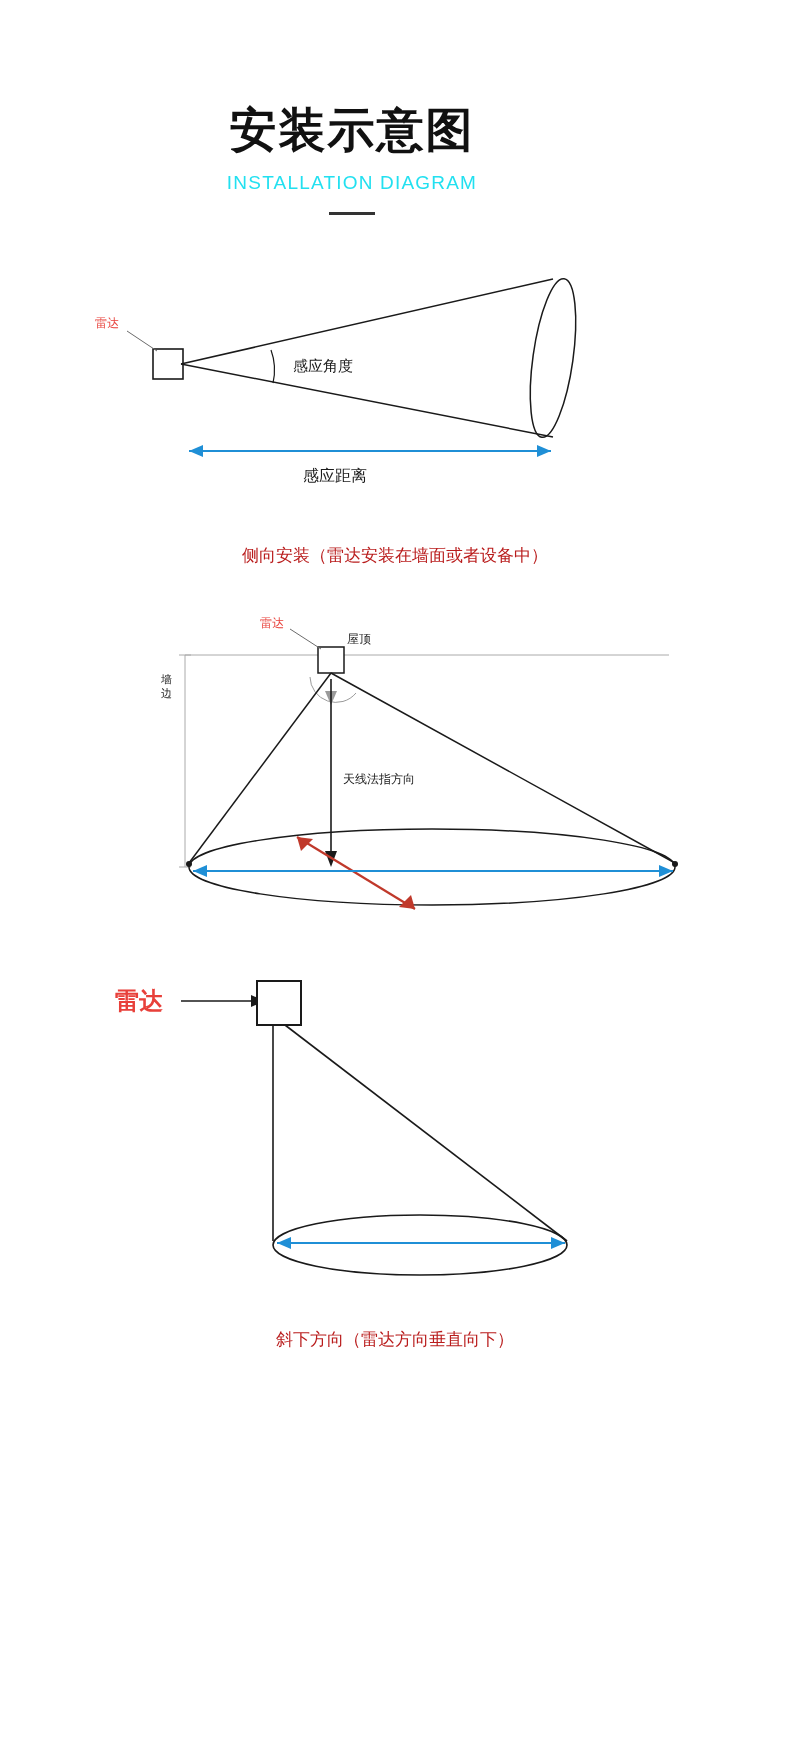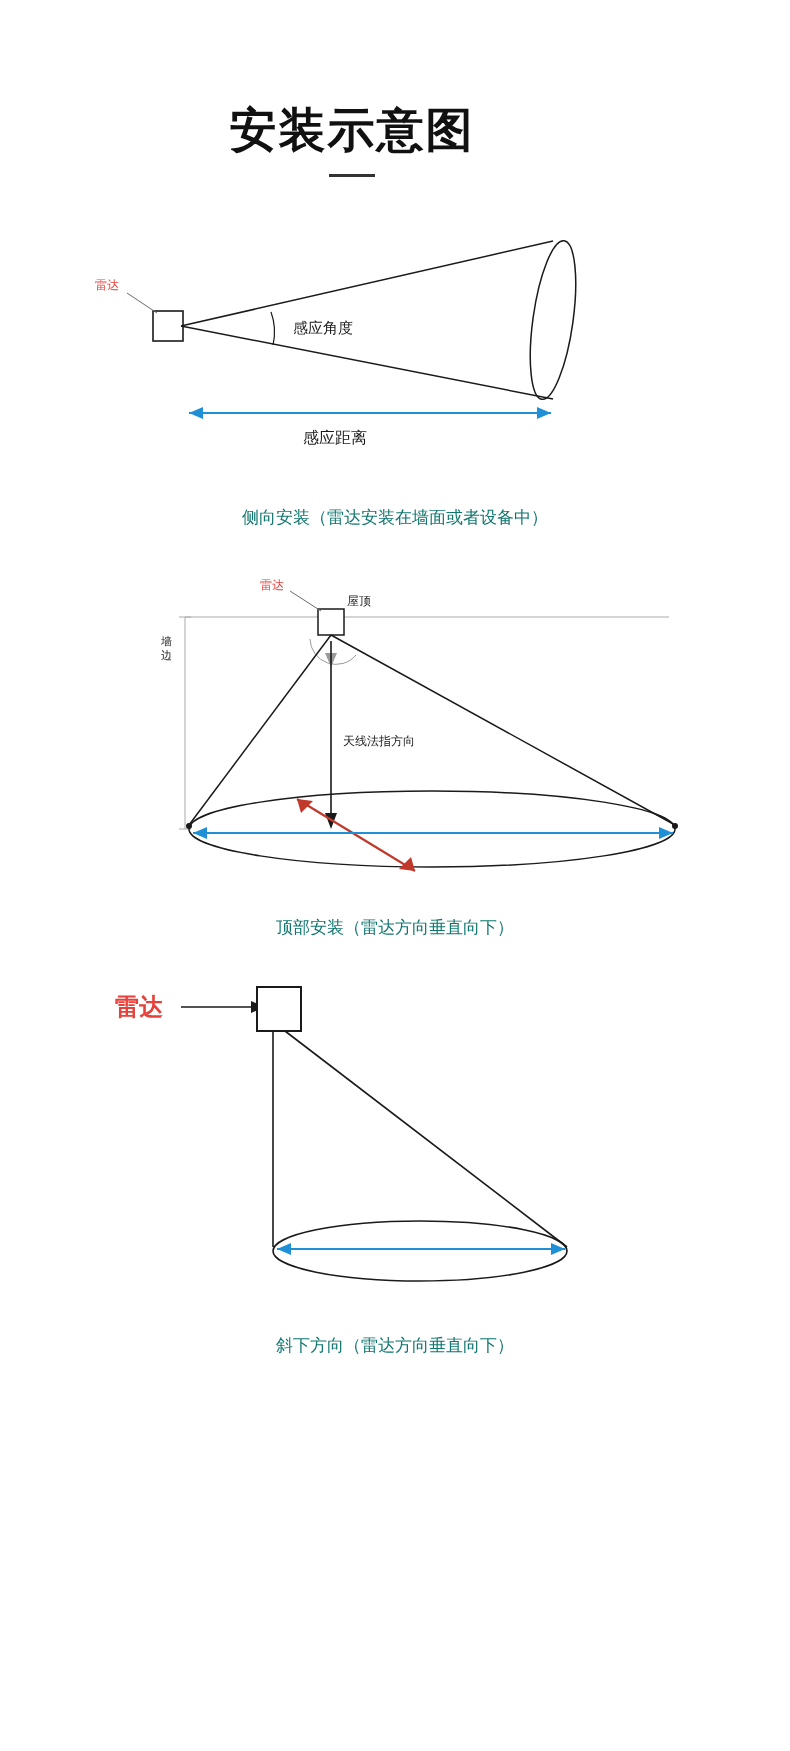--- a/index.html
+++ b/index.html
@@ -53,21 +53,21 @@
     width: 790px;
   }
   .figure svg {
     display: block;
     margin: 0 auto;
   }
   .caption {
     text-align: center;
     font-size: 17px;
     line-height: 1.55;
-    color: #0f766e;
+    color: #b91c1c;
     margin: 0 auto;
     width: 460px;
   }
 
   .fig1 { margin-top: 46px; }
   .cap1 { margin-top: 22px; }
 
   .fig2 { margin-top: 36px; }
   .cap2 { margin-top: 18px; }
 
@@ -76,20 +76,21 @@
 
   text { font-family: "Liberation Sans", sans-serif; }
 </style>
 </head>
 <body>
 
 <div class="page">
 
   <div class="header">
     <div class="title-cn">安装示意图</div>
+    <div class="title-en">INSTALLATION DIAGRAM</div>
     <div class="title-rule"></div>
   </div>
 
   <div class="figure fig1">
     <svg width="620" height="260" viewBox="0 0 620 260">
 
       <rect x="68" y="88" width="30" height="30" fill="#ffffff" stroke="#1a1a1a" stroke-width="1.6"></rect>
 
       <line x1="42" y1="70" x2="72" y2="90" stroke="#6b6b6b" stroke-width="1"></line>
       <text x="10" y="66" font-size="12" fill="#e8403a">雷达</text>
@@ -150,21 +151,20 @@
 
       <g>
         <line x1="108" y1="266" x2="588" y2="266" stroke="#1f8fd6" stroke-width="2"></line>
         <polygon points="108,266 122,260 122,272" fill="#1f8fd6"></polygon>
         <polygon points="588,266 574,260 574,272" fill="#1f8fd6"></polygon>
       </g>
 
       <circle cx="104" cy="259" r="3" fill="#1a1a1a"></circle>
       <circle cx="590" cy="259" r="3" fill="#1a1a1a"></circle>
     </svg>
-    <div class="caption cap2">顶部安装（雷达方向垂直向下）</div>
   </div>
 
   <div class="figure fig3">
     <svg width="620" height="340" viewBox="0 0 620 340">
 
       <text x="30" y="44" font-size="24" font-weight="bold" fill="#e8403a">雷达</text>
       <g>
         <line x1="96" y1="36" x2="172" y2="36" stroke="#1a1a1a" stroke-width="1.6"></line>
         <polygon points="180,36 166,30 166,42" fill="#1a1a1a"></polygon>
       </g>

